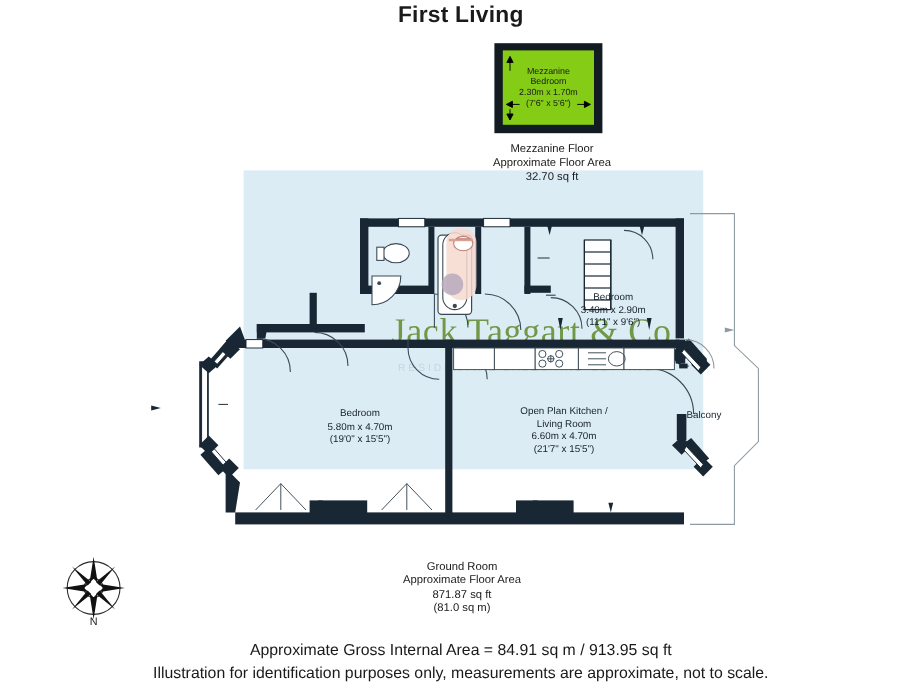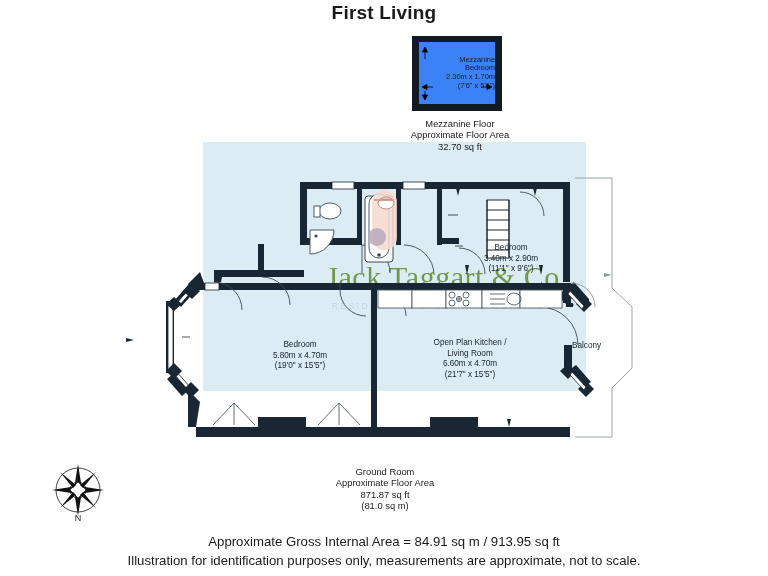--- a/index.html
+++ b/index.html
@@ -41,25 +41,25 @@
     height: 75px;
     background: #121b22;
     box-sizing: border-box;
   }
   .mezz-inner {
     position: absolute;
     left: 7px;
     top: 6px;
     right: 7px;
     bottom: 7px;
-    background: #3b82f6;
+    background: #84cc16;
     box-sizing: border-box;
     display: flex;
     flex-direction: column;
-    align-items: flex-end;
+    align-items: center;
     justify-content: center;
     line-height: 1.18;
   }
   .mezz-inner div { font-size: 7.4px; white-space: nowrap; }
 
   
   .area-caption {
     position: absolute;
     text-align: center;
     font-size: 9.4px;

